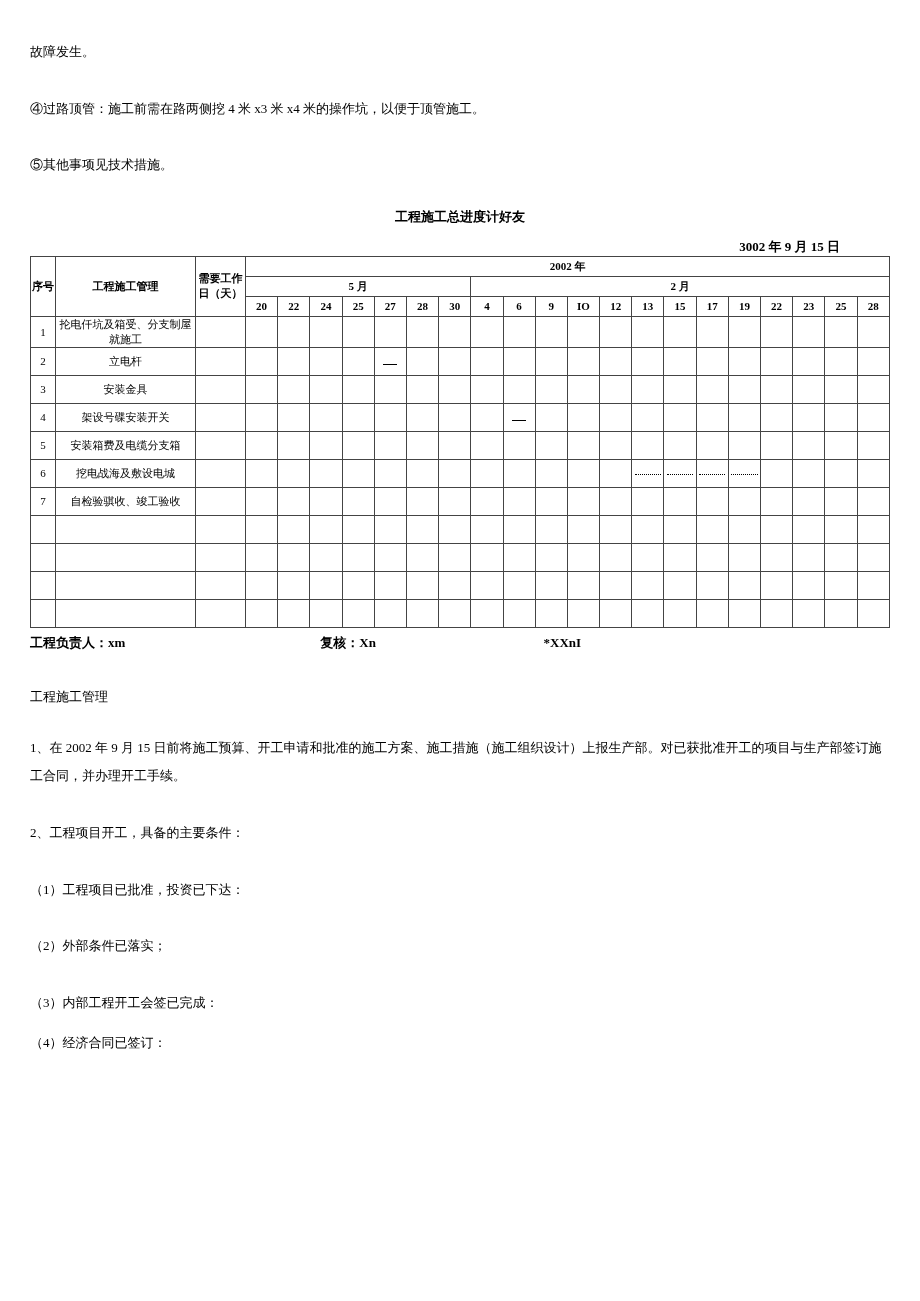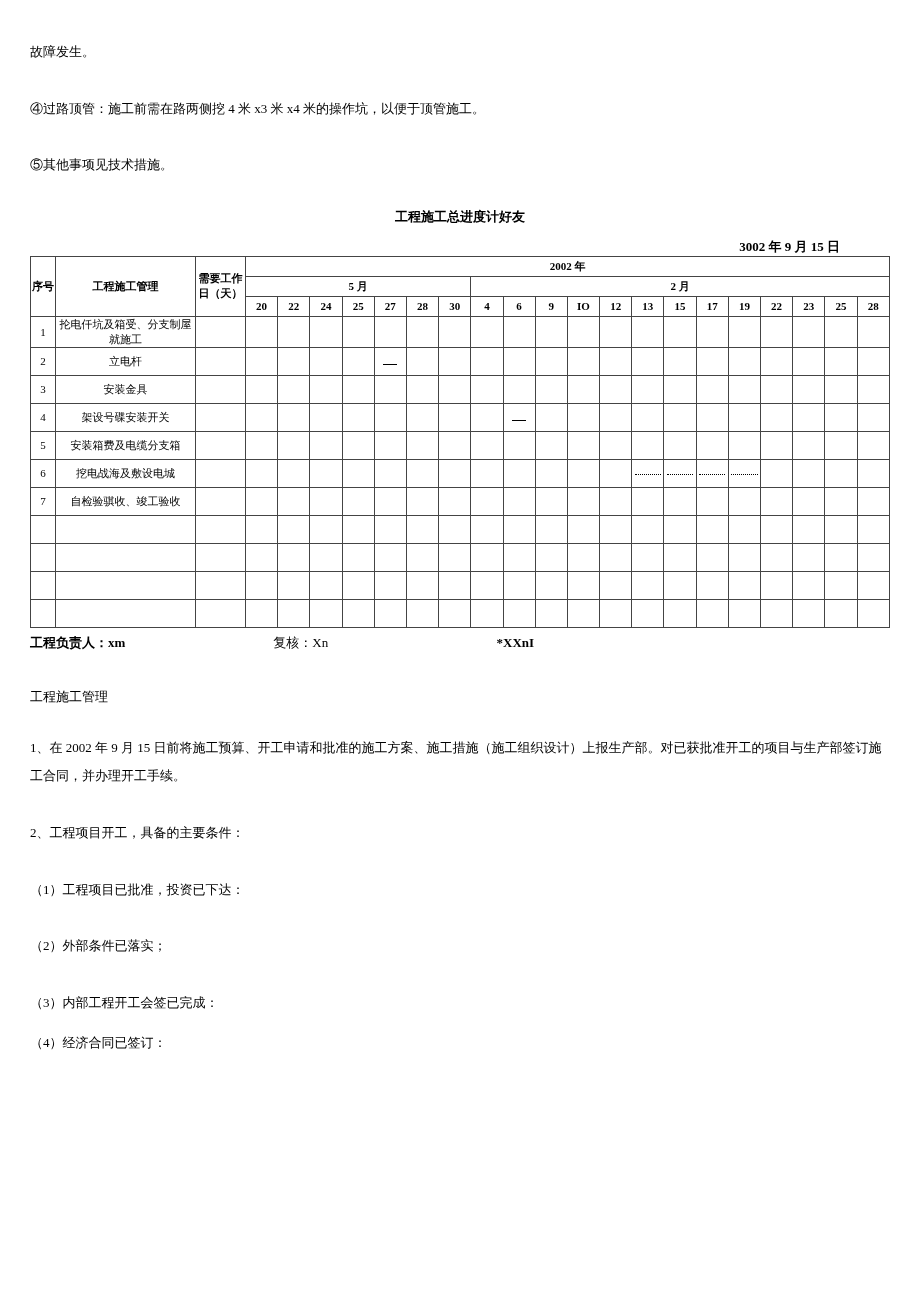--- a/index.html
+++ b/index.html
@@ -7,21 +7,21 @@
 .chart-title { text-align: center; font-weight: bold; margin-bottom: 12px; }
 .date-row { text-align: right; padding-right: 50px; font-weight: bold; }
 table { border-collapse: collapse; width: 100%; table-layout: fixed; }
 td, th { border: 1px solid #444; font-size: 11px; text-align: center; vertical-align: middle; padding: 0; word-break: break-word; }
 th { font-weight: bold; }
 .h28 { height: 28px; }
 .h20 { height: 20px; }
 .day-cell { font-weight: bold; }
 .footer-row { margin-top: 6px; }
 .footer-row .c1 { display: inline-block; width: 240px; font-weight: bold; }
-.footer-row .c2 { display: inline-block; width: 220px; font-weight: normal; }
+.footer-row .c2 { display: inline-block; width: 220px; font-weight: bold; margin-left: 47px; }
 .footer-row .c3 { display: inline-block; font-weight: bold; }
 .section-h { font-weight: normal; margin: 36px 0 28px 0; }
 .list-item { margin: 0 0 28px 0; line-height: 2.2; }
 .bar { display: inline-block; width: 14px; border-top: 1px solid #000; height: 0; }
 .dot-bar span { display:inline-block; width: 85%; border-top: 1px dotted #000; height: 0; vertical-align: middle;}
 </style>
 </head>
 <body>
 
 <p class="para">故障发生。</p>

